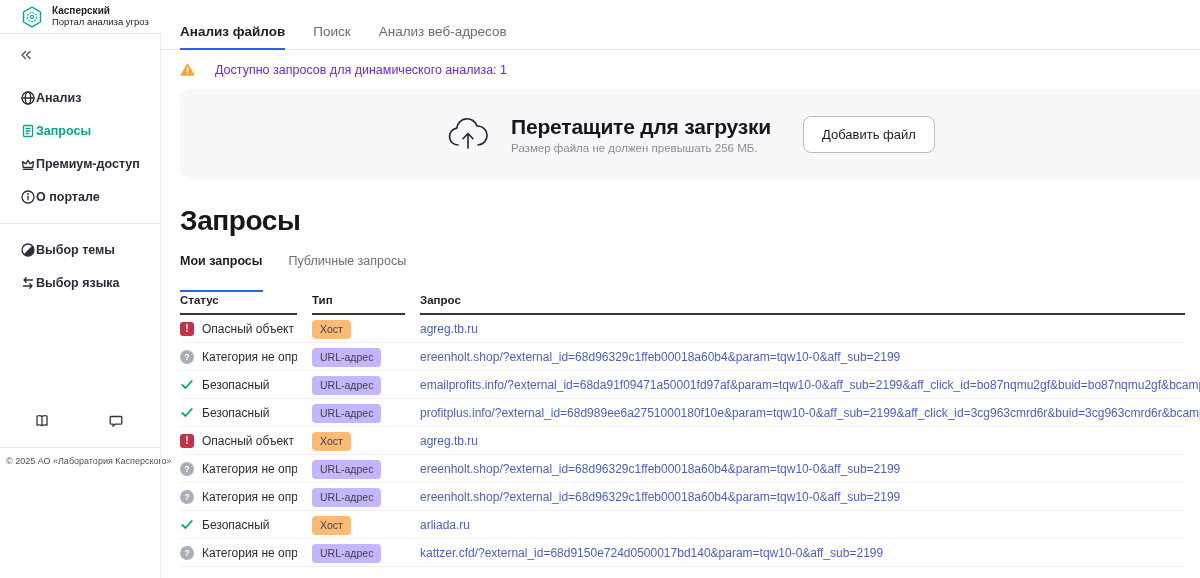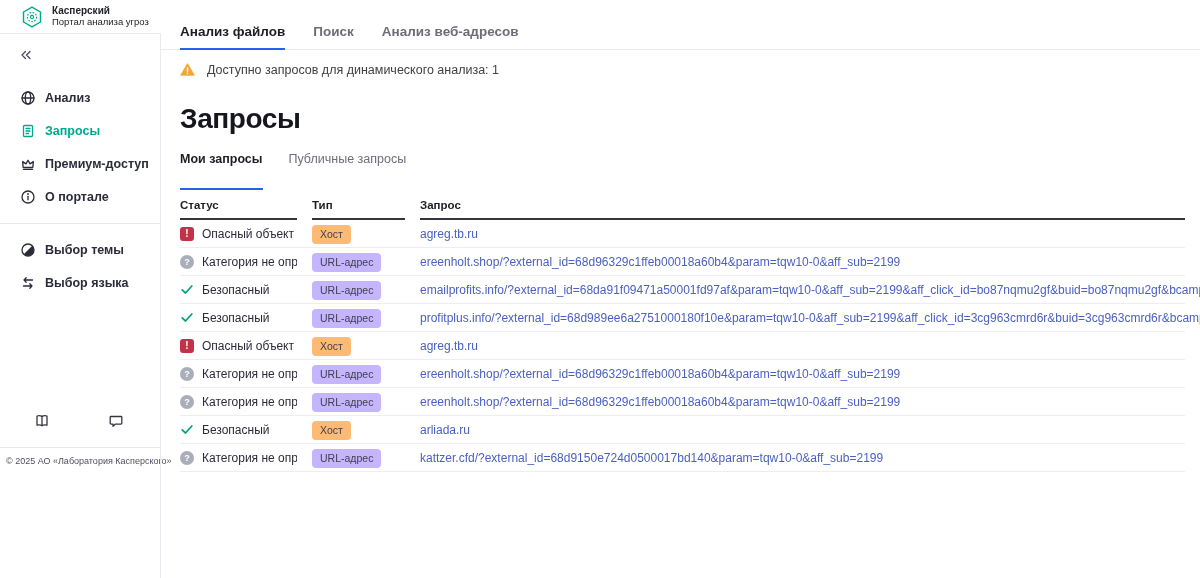--- a/index.html
+++ b/index.html
@@ -12,43 +12,43 @@
   .side-vborder { position:absolute; left:160px; top:33px; bottom:0; width:1px; background:#e9e9ef; }
   .logo-row { display:flex; align-items:center; gap:8px; padding:6px 0 6px 20px; height:33px; }
   .logo-hex { width:24px; height:24px; flex:0 0 auto; }
   .logo-text { line-height:1.15; }
   .logo-name { font-size:10px; font-weight:700; color:#23232e; }
   .logo-sub { font-size:9.5px; color:#23232e; }
   .hdiv { height:1px; background:#e9e9ef; }
   .side-collapse { margin:13px 0 0 18px; width:20px; height:20px; color:#4a4a58; cursor:pointer; }
   .side-collapse svg { width:16px; height:16px; }
   .nav { margin-top:14px; }
-  .nav-item { display:flex; align-items:center; gap:9px; height:33px; padding-left:20px;
+  .nav-item { display:flex; align-items:center; height:33px; padding-left:20px;
               font-size:12.5px; font-weight:700; color:#2b2b3a; cursor:pointer; }
   .nav-item.active { color:#00a88e; }
   .nav-icon { width:16px; height:16px; display:inline-flex; }
   .nav-icon svg, .side-collapse svg, .foot-icon svg {
       width:16px; height:16px; fill:none; stroke:currentColor;
       stroke-width:1.3; stroke-linecap:round; stroke-linejoin:round; }
   .nav-divider { height:1px; background:#e9e9ef; margin:10px 0 9px 0; }
   .side-bottom { position:absolute; left:0; bottom:0; width:160px; }
   .foot-icons { display:flex; justify-content:space-between; padding:0 34px; margin-bottom:16px; color:#35353f; }
   .foot-icon { width:18px; height:18px; cursor:pointer; }
   .copyright { border-top:1px solid #e9e9ef; padding:8px 4px 10px 6px; font-size:9px;
                color:#4f4f5c; white-space:nowrap; }
 
   
   .main { position:absolute; left:161px; top:0; right:0; bottom:0; }
 
   .tabbar { display:flex; gap:28px; margin-top:24px; padding-left:19px; border-bottom:1px solid #e9e9ef; }
   .tab { font-size:13.5px; color:#6d6d7a; padding-bottom:9px; margin-bottom:-1px;
-         border-bottom:2px solid transparent; cursor:pointer; white-space:nowrap;font-weight:bold; }
+         border-bottom:2px solid transparent; cursor:pointer; white-space:nowrap; }
   .tab.active { color:#1d1d26; font-weight:700; border-bottom-color:#2563eb; }
 
-  .notice { display:flex; align-items:center; gap:12px; margin:12px 0 0 19px; font-size:12.5px; color:#404040; }
+  .notice { display:flex; align-items:center; gap:20px; margin:12px 0 0 19px; font-size:12.5px; color:#6d28d9; }
   .notice svg { width:15px; height:15px; flex:0 0 auto; }
 
   .upload { margin:12px 0 0 19px; height:90px; background:#f7f8fa; border-radius:12px 0 0 12px;
             display:flex; align-items:center; justify-content:center; gap:20px; }
   .upload-cloud { width:46px; height:40px; color:#23232e; }
   .upload-cloud svg { width:46px; height:40px; fill:none; stroke:currentColor; stroke-width:1.6;
                       stroke-linecap:round; stroke-linejoin:round; }
   .upload-title { font-size:21px; font-weight:700; letter-spacing:-0.2px; color:#16161e; }
   .upload-sub { font-size:11.5px; color:#8a8a96; margin-top:3px; }
   .upload-btn { margin-left:12px; background:#fff; border:1px solid #b9bac4; border-radius:8px;
@@ -56,21 +56,21 @@
 
   .page-title { margin:26px 0 0 19px; font-size:28px; font-weight:700; letter-spacing:-0.4px; color:#16161e; }
 
   .subtabbar { display:flex; gap:26px; margin-top:17px; padding-left:19px; border-bottom:1px solid #ffffff; }
   .subtab { font-size:12.5px; color:#6d6d7a; padding-bottom:22px; margin-bottom:-1px;
             border-bottom:2px solid transparent; cursor:pointer; }
   .subtab.active { color:#1d1d26; font-weight:700; border-bottom-color:#2563eb; }
 
   .table { margin:0 15px 0 19px; }
   .thead, .trow { display:grid; grid-template-columns:117px 93px 1fr; column-gap:15px; }
-  .hcell { font-size:11.5px; font-weight:700; color:#1d1d26; padding:9px 0 7px; border-bottom:2px solid #34343f; }
+  .hcell { font-size:11.5px; font-weight:700; color:#1d1d26; padding:2px 0 7px; border-bottom:2px solid #34343f; }
   .trow { height:28px; align-items:center; border-bottom:1px solid #ededf2; }
   .status-cell { display:flex; align-items:center; gap:8px; font-size:12px; color:#2b2b38;
                  white-space:nowrap; overflow:hidden; }
   .si { width:14px; height:14px; flex:0 0 auto; display:inline-flex; align-items:center; justify-content:center;
         font-weight:700; color:#fff; }
   .si.danger { background:#c2334a; border-radius:3px; font-size:10px; }
   .si.unknown { background:#a9aeb8; border-radius:50%; font-size:9px; }
   .si.safe svg { width:15px; height:15px; }
   .badge { display:inline-block; font-size:10.5px; padding:3px 8px 4px; border-radius:4px; color:#3f3f4e; white-space:nowrap; }
   .badge.host { background:#fdba74; }
@@ -196,20 +196,33 @@
 
     <div class="notice">
       <svg viewBox="0 0 16 16">
         <path d="M8 1.8 15.2 14H.8Z" fill="#f0a73a" stroke="#f0a73a" stroke-width="1" stroke-linejoin="round"></path>
         <path d="M8 6v4" stroke="#ffffff" stroke-width="1.5" stroke-linecap="round"></path>
         <circle cx="8" cy="12" r=".85" fill="#ffffff"></circle>
       </svg>
       <span>Доступно запросов для динамического анализа: 1</span>
     </div>
 
+    <div class="upload">
+      <span class="upload-cloud">
+        <svg viewBox="0 0 46 40">
+          <path d="M13 31a8.5 8.5 0 0 1-1.3-16.9 10.5 10.5 0 0 1 20.4-2.1A8.8 8.8 0 0 1 33 31"></path>
+          <path d="M23 34V19.5M23 19.5l-5 5.2M23 19.5l5 5.2"></path>
+        </svg>
+      </span>
+      <span>
+        <div class="upload-title">Перетащите для загрузки</div>
+        <div class="upload-sub">Размер файла не должен превышать 256 МБ.</div>
+      </span>
+      <button class="upload-btn">Добавить файл</button>
+    </div>
 
     <h1 class="page-title">Запросы</h1>
 
     <div class="subtabbar" id="request-tabs">
         <div class="subtab active">Мои запросы</div>
         <div class="subtab">Публичные запросы</div>
       </div>
 
     <div class="table">
       <div class="thead" id="table-head">

